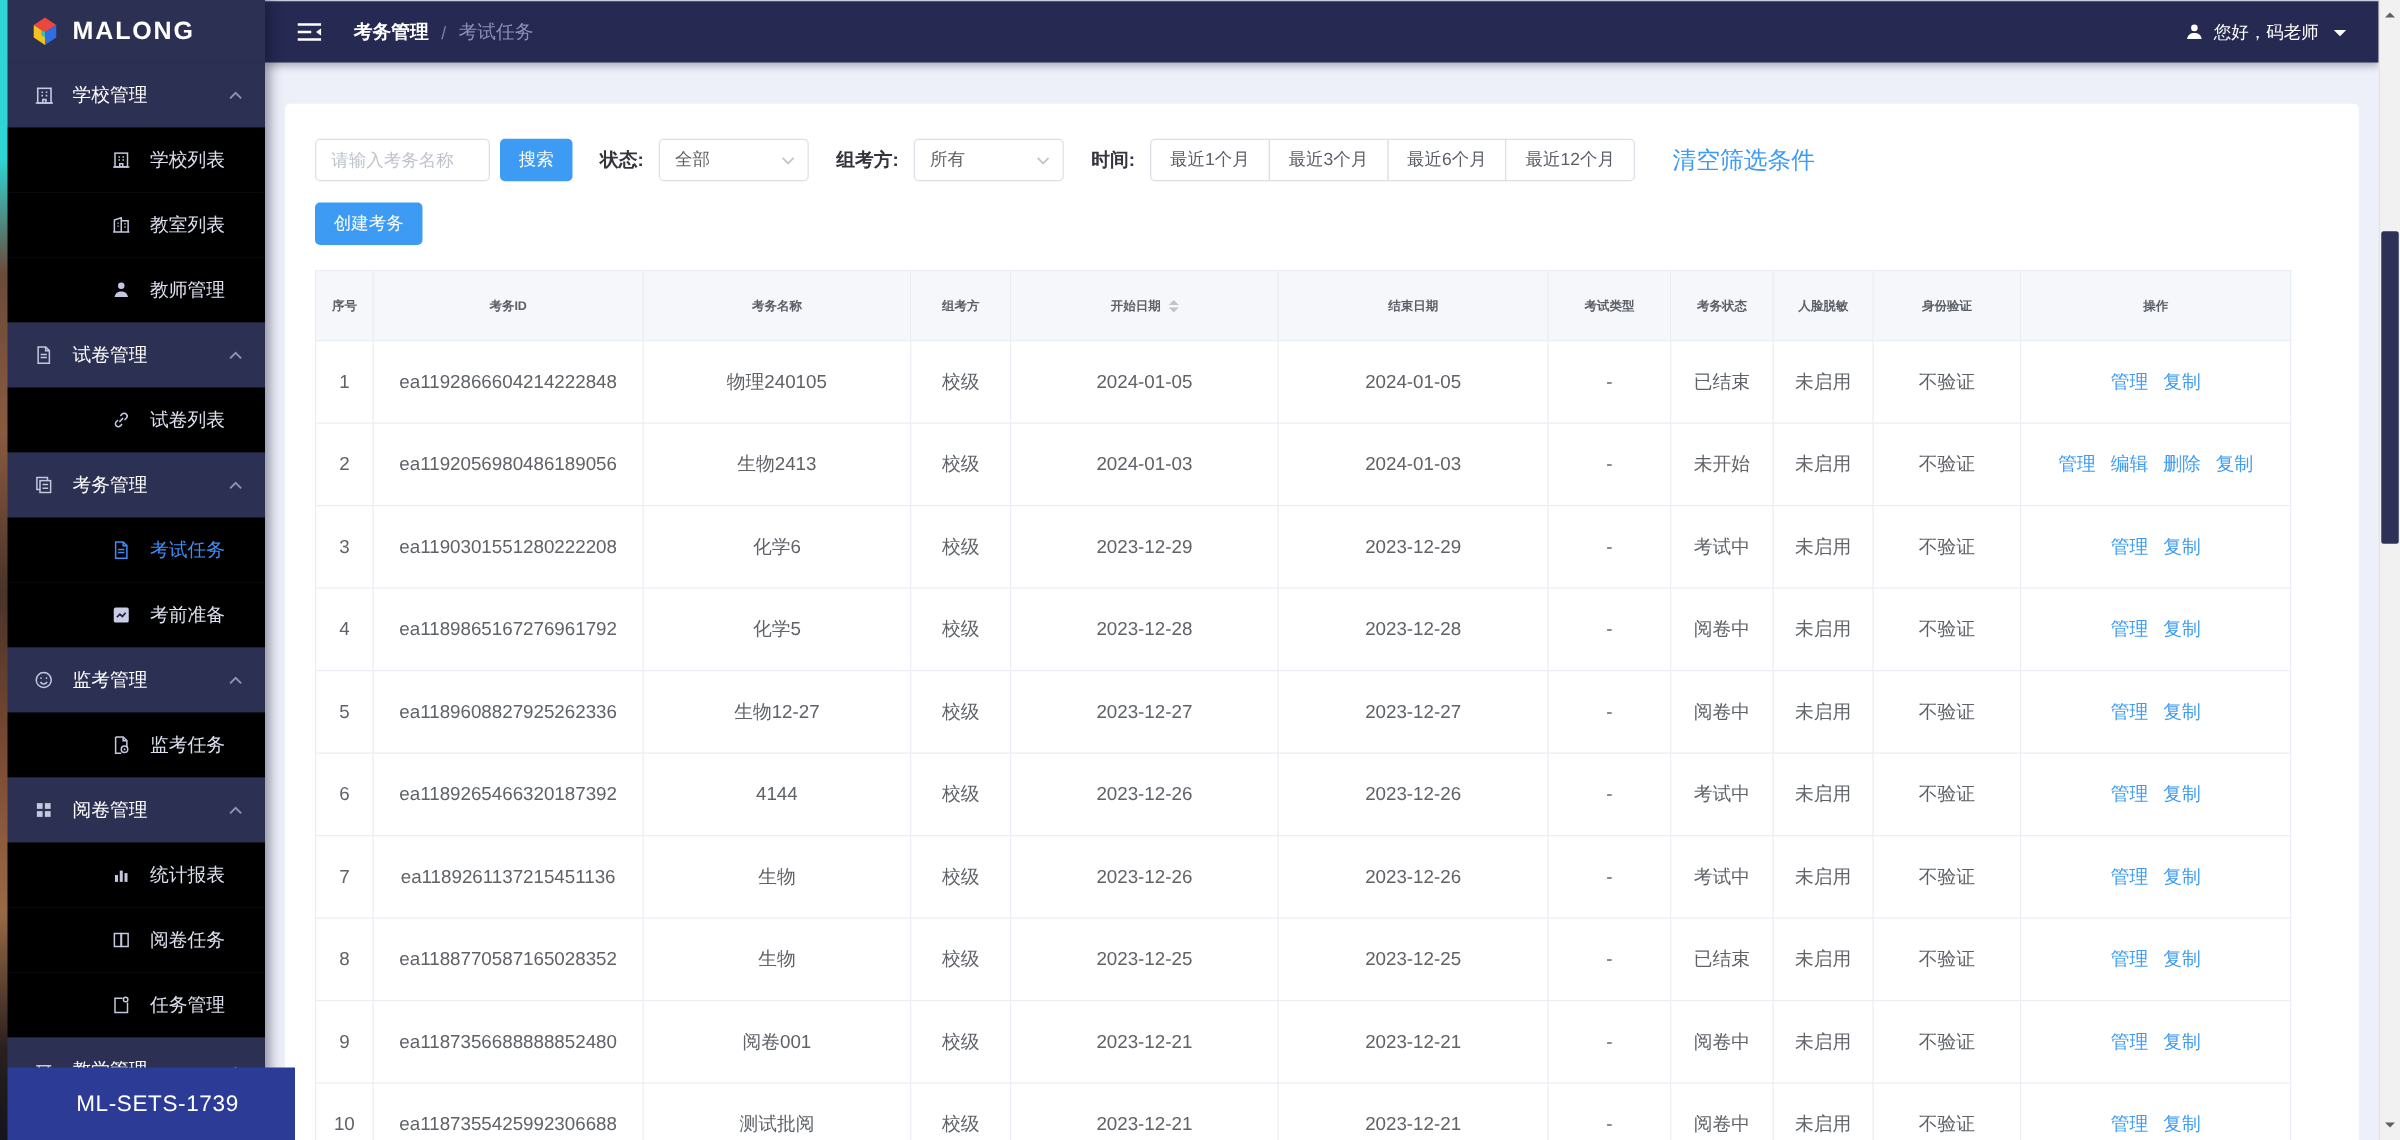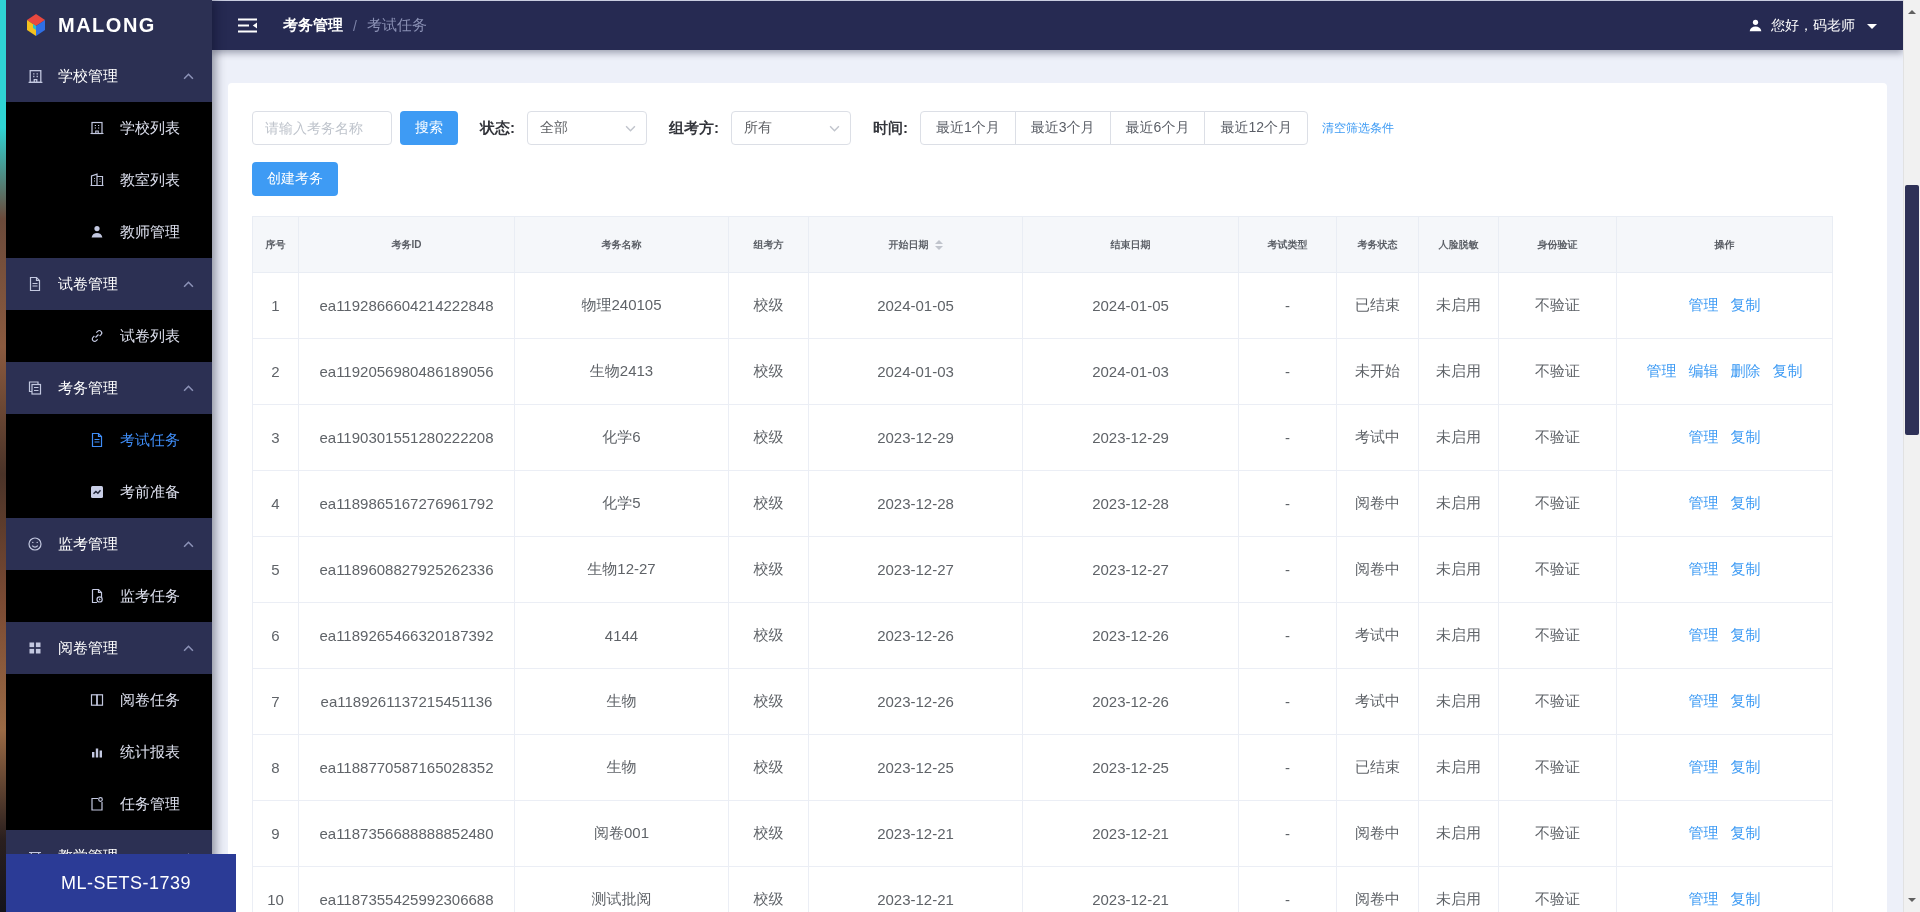--- a/index.html
+++ b/index.html
@@ -44,21 +44,21 @@
     margin-left:8px; cursor:pointer; font-family:Liberation Sans, sans-serif; }
   .f-label { font-size:15px; font-weight:bold; color:#33353b; margin-left:22px; margin-right:12px; white-space:nowrap; }
   .select-box { width:120px; height:34px; border:1px solid #dcdfe6; border-radius:4px; display:flex; align-items:center;
     padding:0 10px 0 12px; font-size:14px; color:#606266; cursor:pointer; background:#fff; }
   .select-box .chev { margin-left:auto; display:flex; }
   .time-group { display:flex; }
   .time-btn { height:34px; padding:0 15px; border:1px solid #dcdfe6; background:#ffffff; color:#5a5e66; font-size:14px;
     margin-left:-1px; cursor:pointer; font-family:inherit; white-space:nowrap; }
   .time-btn:first-child { border-radius:4px 0 0 4px; margin-left:0; }
   .time-btn:last-child { border-radius:0 4px 4px 0; }
-  .clear-link { color:#3e9bf4; font-size:12px; margin-left:14px; text-decoration:none; cursor:pointer; white-space:nowrap; }
+  .clear-link { color:#3e9bf4; font-size:19px; margin-left:30px; text-decoration:none; cursor:pointer; white-space:nowrap; }
   .create-row { margin-top:17px; }
 
   
   .exam-table { border-collapse:collapse; table-layout:fixed; width:1580px; margin-top:20px; }
   .exam-table th { background:#f5f7fa; height:56px; font-size:10px; font-weight:bold; color:#5b5f66; border:1px solid #e9edf4; text-align:center; }
   .exam-table td { height:66px; font-size:15px; color:#5f6368; border:1px solid #ebeef5; text-align:center; background:#ffffff; }
   .op-link { color:#3e9bf4; text-decoration:none; margin:0 6px; cursor:pointer; white-space:nowrap; }
   .sort { display:inline-flex; flex-direction:column; margin-left:6px; vertical-align:middle; gap:2px; }
   .sort .up   { width:0; height:0; border:4px solid transparent; border-bottom-color:#c0c4cc; }
   .sort .down { width:0; height:0; border:4px solid transparent; border-top-color:#c0c4cc; }
@@ -235,37 +235,37 @@
         <span>阅卷管理</span>
         <span class="mi-arrow">
             <svg width="11" height="7" viewBox="0 0 10 6" fill="none" stroke="#8d93b8" stroke-width="1.4">
               <path d="M1 5l4-4 4 4"></path>
             </svg>
           </span>
       </div>
 
       <div class="menu-item child">
         <span class="mi-icon">
-          <svg width="16" height="16" viewBox="0 0 16 16" fill="none" stroke="#c3c8e0" stroke-width="1.2">
-              <rect x="2.5" y="2.8" width="5.3" height="10.4"></rect>
-              <rect x="8.2" y="2.8" width="5.3" height="10.4"></rect>
-            </svg>
-        </span>
-        <span>阅卷任务</span>
-      </div>
-
-      <div class="menu-item child">
-        <span class="mi-icon">
           <svg width="16" height="16" viewBox="0 0 16 16">
               <rect x="3" y="8" width="2.4" height="5.5" fill="#c3c8e0" class="fillpart"></rect>
               <rect x="6.8" y="4.5" width="2.4" height="9" fill="#c3c8e0" class="fillpart"></rect>
               <rect x="10.6" y="6.5" width="2.4" height="7" fill="#c3c8e0" class="fillpart"></rect>
             </svg>
         </span>
         <span>统计报表</span>
+      </div>
+
+      <div class="menu-item child">
+        <span class="mi-icon">
+          <svg width="16" height="16" viewBox="0 0 16 16" fill="none" stroke="#c3c8e0" stroke-width="1.2">
+              <rect x="2.5" y="2.8" width="5.3" height="10.4"></rect>
+              <rect x="8.2" y="2.8" width="5.3" height="10.4"></rect>
+            </svg>
+        </span>
+        <span>阅卷任务</span>
       </div>
 
       <div class="menu-item child">
         <span class="mi-icon">
           <svg width="16" height="16" viewBox="0 0 16 16" fill="none" stroke="#c3c8e0" stroke-width="1.2">
               <path d="M13 6v8H3V2.5h6"></path>
               <circle cx="11.5" cy="3.5" r="1.8"></circle>
             </svg>
         </span>
         <span>任务管理</span>

